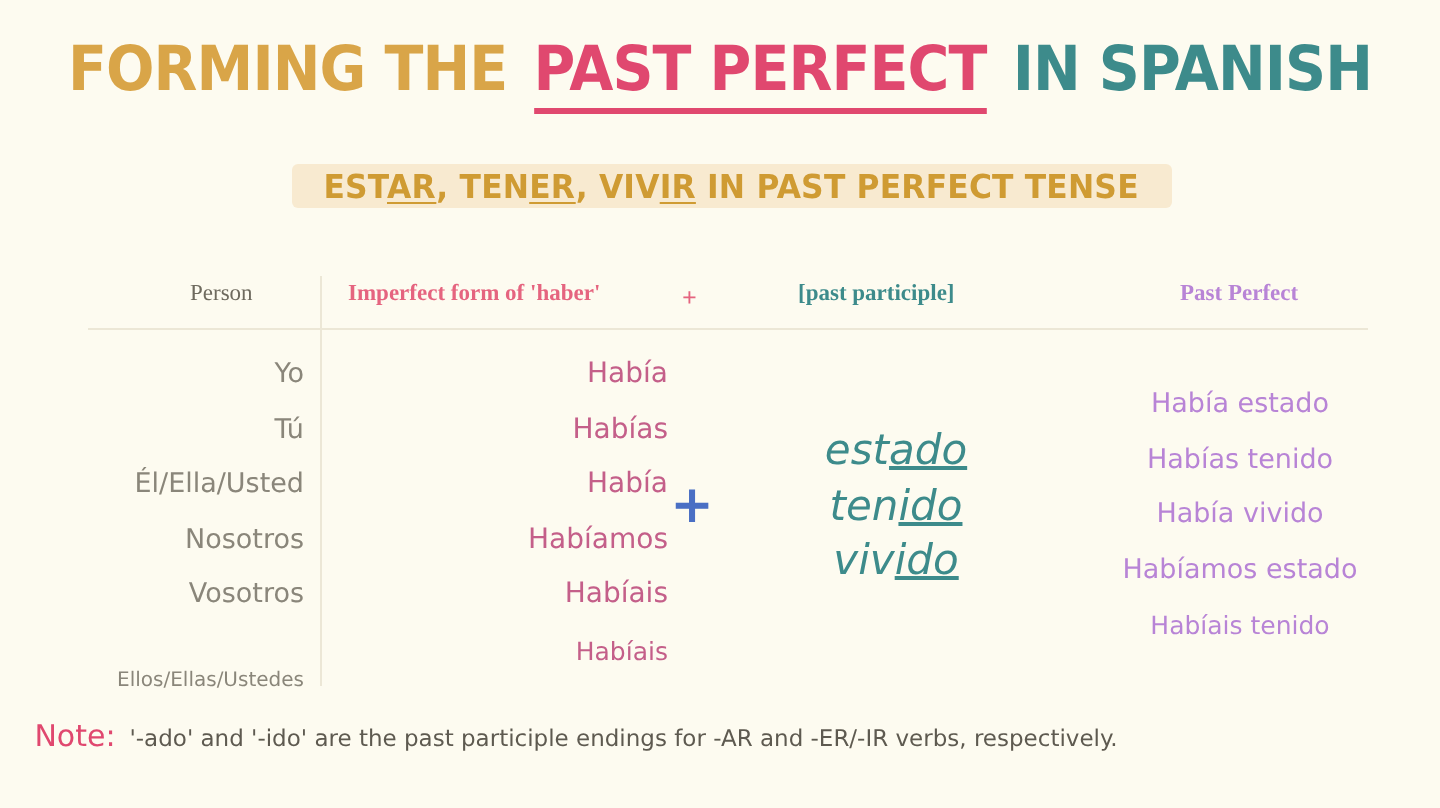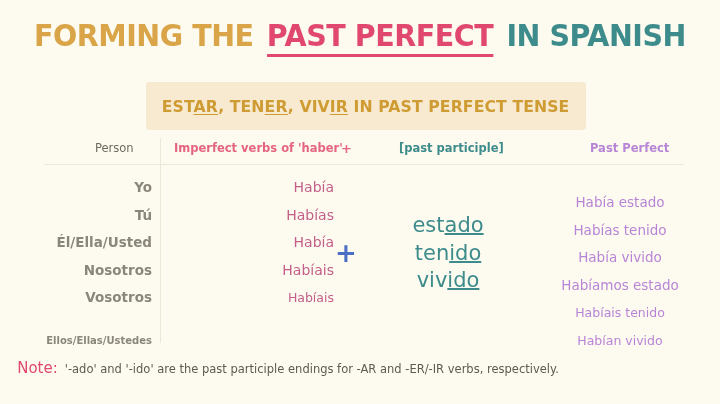--- a/index.html
+++ b/index.html
@@ -43,21 +43,21 @@
     margin: 0 4px;
   }
   .title .seg-3 { color: #3d8b8b; }
 
   
   .banner {
     position: absolute;
     top: 82px;
     left: 146px;
     width: 440px;
-    height: 48px;
+    height: 22px;
     background: #f8ead0;
     border-radius: 3px;
     display: flex;
     align-items: center;
     justify-content: center;
   }
   .banner-text {
     color: #cf9b33;
     font-weight: bold;
     font-size: 16.5px;
@@ -94,20 +94,21 @@
     height: 205px;
     background: #ece7d6;
   }
 
   .th {
     position: absolute;
     font-size: 11.5px;
     font-weight: bold;
     white-space: nowrap;
     top: 3px;
+    font-family: Liberation Serif, serif;
   }
   .th-person  { left: 95px;  color: #6e6a5e; font-weight: normal; font-size: 11.5px; }
   .th-haber   { left: 174px; color: #e5647f; }
   .th-plus    { left: 341px; color: #e5647f; font-size: 13px; }
   .th-part    { left: 399px; color: #3d8b8b; }
   .th-result  { left: 590px; color: #b884d6; }
 
   .cols {
     position: absolute;
     top: 174px;
@@ -123,21 +124,21 @@
   .col-person { left: 0;   width: 152px; text-align: right; }
   .col-haber  { left: 168px; width: 166px; text-align: right; }
   .col-result { left: 520px; width: 200px; text-align: center; margin-top: 15px; }
 
   .cell {
     height: 27.5px;
     line-height: 27.5px;
     white-space: nowrap;
     font-family: "DejaVu Sans", sans-serif;
   }
-  .col-person .cell { color: #8a867a; font-size: 13.5px; font-weight: bold; }
+  .col-person .cell { color: #8a867a; font-size: 13.5px; }
   .col-person .cell.small { font-size: 10px; margin-top: 15px; }
   .col-haber  .cell { color: #c45f89; font-size: 14px; }
   .col-haber  .cell.small { font-size: 12.5px; }
   .col-result .cell { color: #b884d6; font-size: 13.5px; }
   .col-result .cell.small { font-size: 12.5px; }
 
   
   .big-plus {
     position: absolute;
     top: 240px;
@@ -154,21 +155,21 @@
   .participles {
     position: absolute;
     top: 212px;
     left: 378px;
     width: 140px;
     text-align: center;
     color: #3d8b8b;
     font-size: 21px;
     line-height: 1.32;
   }
-  .participles .pline { white-space: nowrap; }
+  .participles .pline { white-space: nowrap; font-style: italic; }
   .participles .u { text-decoration: underline; text-underline-offset: 1px; }
 
   
   .note {
     position: absolute;
     top: 358px;
     left: 0;
     width: 576px;
     text-align: center;
     white-space: nowrap;
@@ -195,21 +196,21 @@
     <span class="seg seg-3">IN SPANISH</span>
   </div>
 
   <div class="banner">
     <div class="banner-text"><span>EST</span><span class="u">AR</span><span>, TEN</span><span class="u">ER</span><span>, VIV</span><span class="u">IR</span><span> IN PAST PERFECT TENSE</span></div>
   </div>
 
   <div class="table">
     <div class="thead">
       <span class="th th-person">Person</span>
-      <span class="th th-haber">Imperfect verbs of 'haber'</span>
+      <span class="th th-haber">Imperfect form of 'haber'</span>
       <span class="th th-plus">+</span>
       <span class="th th-part">[past participle]</span>
       <span class="th th-result">Past Perfect</span>
     </div>
   </div>
 
   <div class="hrule"></div>
   <div class="vrule"></div>
 
   <div class="cols">
@@ -220,31 +221,31 @@
       <div class="cell">Él/Ella/Usted</div>
       <div class="cell">Nosotros</div>
       <div class="cell">Vosotros</div>
       <div class="cell small">Ellos/Ellas/Ustedes</div>
     </div>
 
     <div class="col col-haber">
       <div class="cell">Había</div>
       <div class="cell">Habías</div>
       <div class="cell">Había</div>
+      <div class="cell">Habíamos</div>
       <div class="cell">Habíais</div>
       <div class="cell small">Habíais</div>
     </div>
 
     <div class="col col-result">
       <div class="cell">Había estado</div>
       <div class="cell">Habías tenido</div>
       <div class="cell">Había vivido</div>
       <div class="cell">Habíamos estado</div>
       <div class="cell small">Habíais tenido</div>
-      <div class="cell small">Habían vivido</div>
     </div>
 
   </div>
 
   <div class="big-plus">+</div>
 
   <div class="participles">
     <div class="pline"><span>est</span><span class="u">ado</span></div>
     <div class="pline"><span>ten</span><span class="u">ido</span></div>
     <div class="pline"><span>viv</span><span class="u">ido</span></div>

